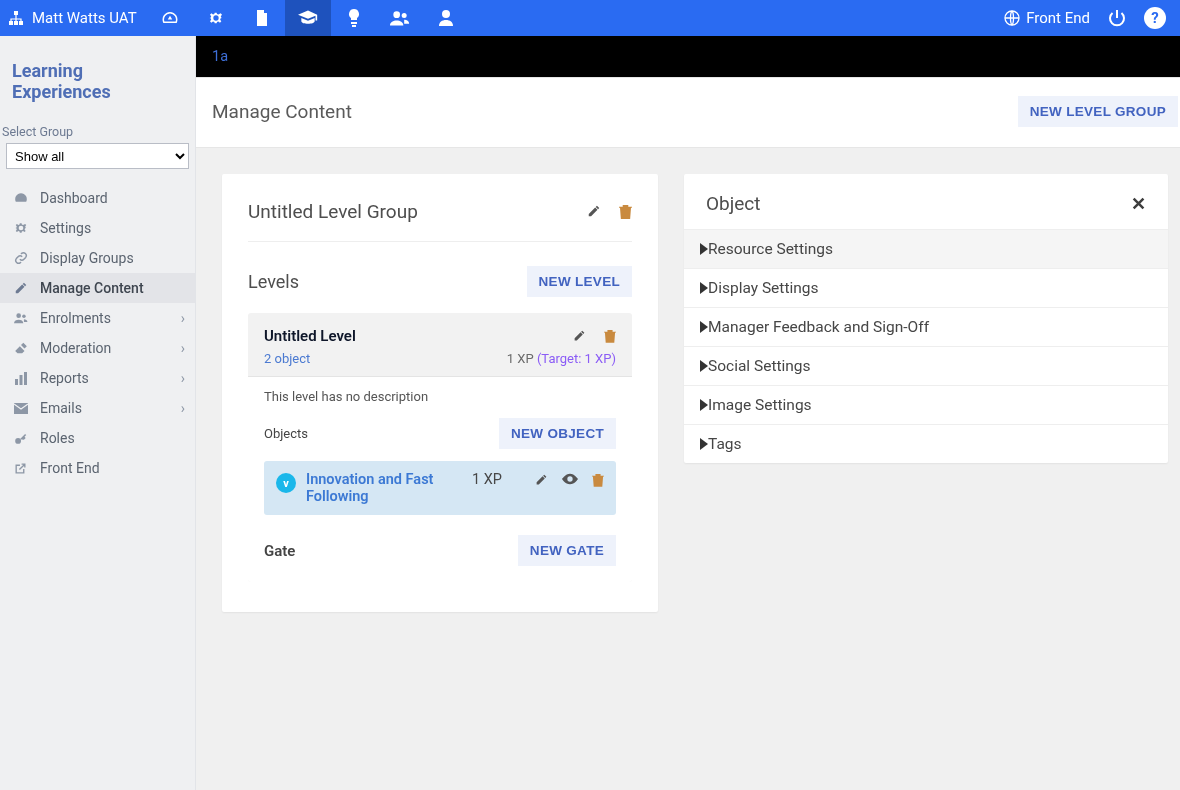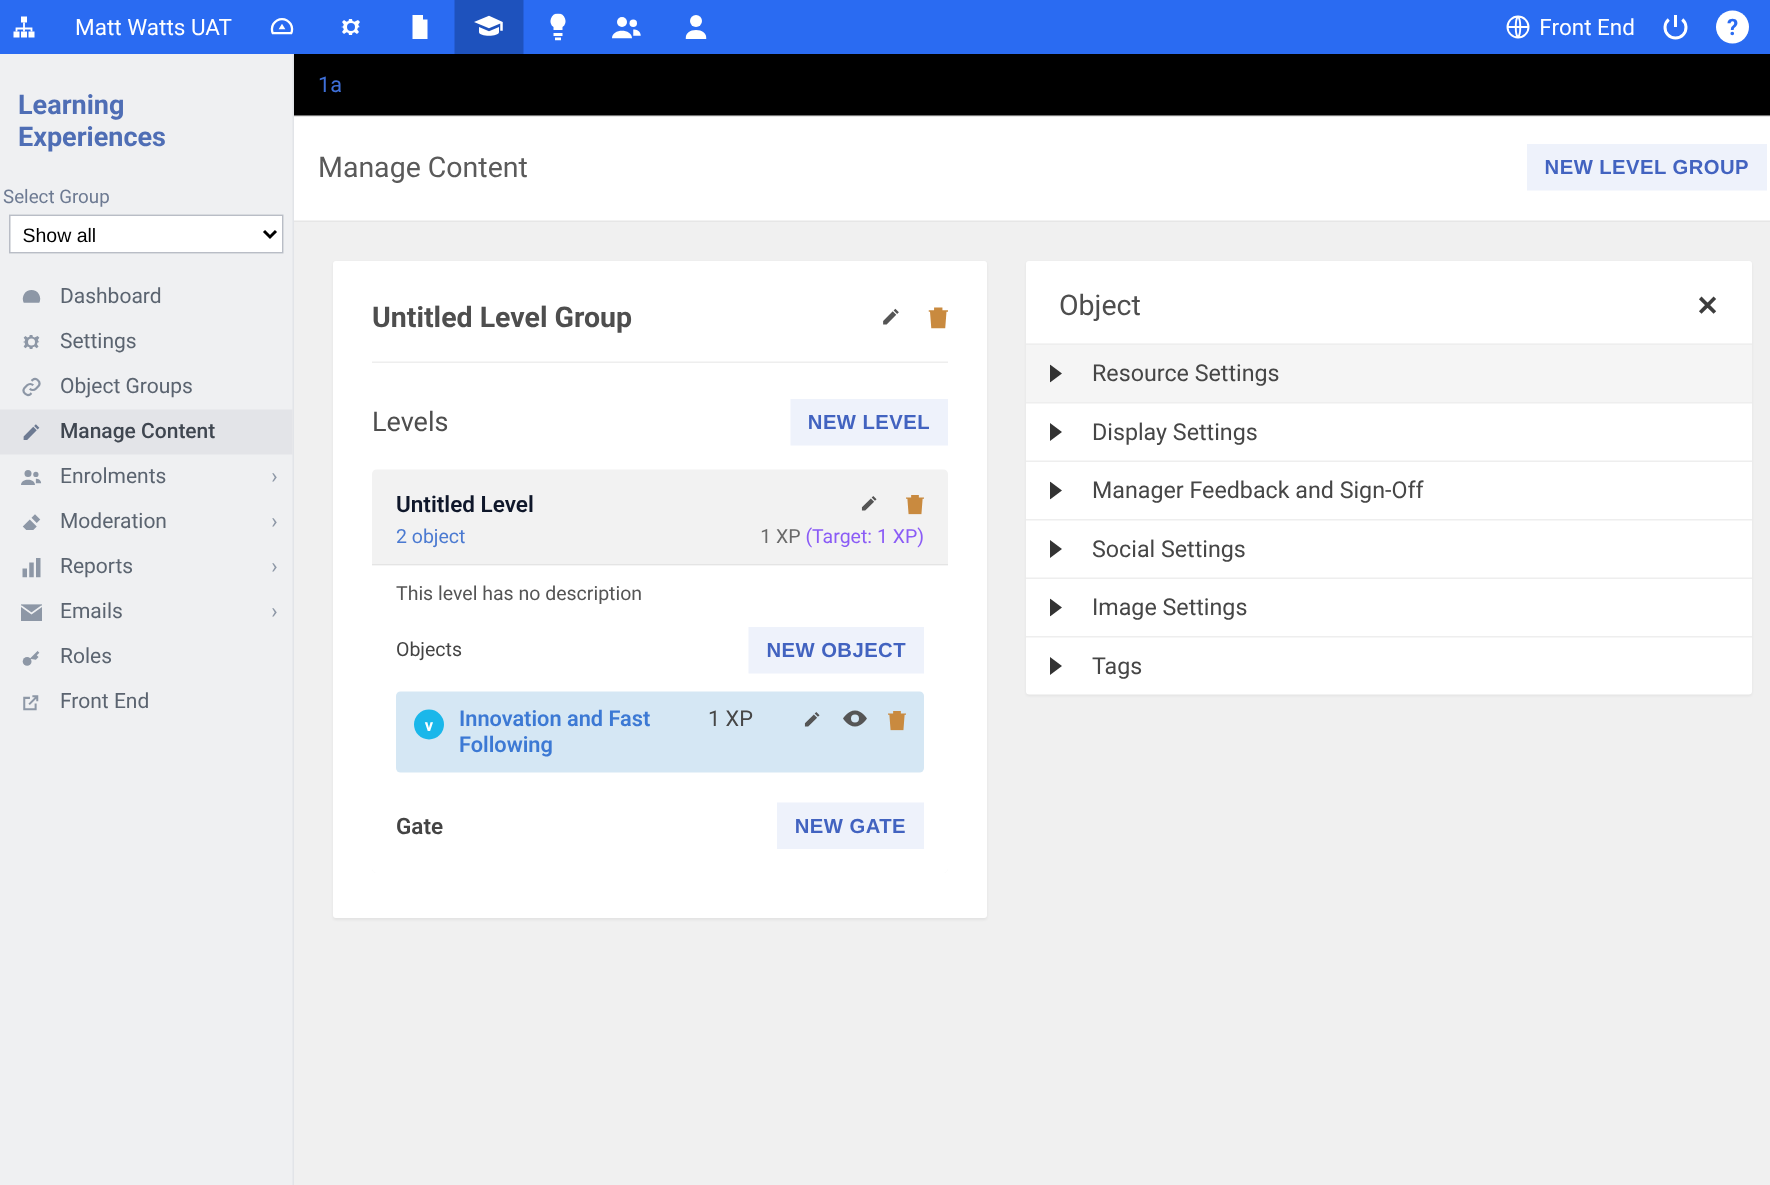--- a/index.html
+++ b/index.html
@@ -1,18 +1,18 @@
 <!DOCTYPE html>
 <html><head>
 <meta charset="utf-8">
 <style>
 *{box-sizing:border-box;margin:0;padding:0}
 body{font-family:"Segoe UI",-apple-system,BlinkMacSystemFont,Roboto,Helvetica,Arial,sans-serif;font-size:14px;color:#4a4a4a;background:#fff;overflow:hidden}
 .topbar{height:36px;background:#2a6bf2;color:#fff;display:flex;align-items:center;padding:0 14px 0 8px}
-.topbar .brand{display:flex;align-items:center;gap:26px;margin-right:10px}
+.topbar .brand{display:flex;align-items:center;gap:8px;margin-right:10px}
 .topbar .brand span{font-size:15px}
 .topbar .nav{display:flex;align-items:center;height:100%}
 .topbar .nav .item{width:46px;height:36px;display:flex;align-items:center;justify-content:center;cursor:pointer}
 .topbar .nav .item.active{background:#1e52bd}
 .topbar .right{margin-left:auto;display:flex;align-items:center;gap:18px}
 .topbar .fe{display:flex;align-items:center;gap:6px;font-size:15px}
 .help-circle{width:22px;height:22px;border-radius:50%;background:#fff;color:#2a6bf2;display:flex;align-items:center;justify-content:center;font-weight:700;font-size:15px}
 .layout{display:flex;height:754px}
 .sidebar{width:196px;background:#eff0f2;border-right:1px solid #e2e4e8;padding-top:24px;flex-shrink:0}
 .sidebar h2{color:#4f6eb5;font-weight:700;font-size:18px;padding:0 12px 22px}
@@ -28,21 +28,21 @@
 .crumbs{background:#000000;border-bottom:1px solid #e6e6e6;padding:12px 16px;color:#3e6fd8;font-size:14.5px}
 .page-head{background:#fff;border-bottom:1px solid #e6e6e6;padding:18px 16px 20px;display:flex;align-items:center}
 .page-head h1{font-size:19px;font-weight:400;color:#5a5a5a}
 .btn{background:#eef2fb;color:#4263c0;border:none;font-weight:700;font-size:13.5px;padding:8px 12px;cursor:pointer;letter-spacing:.3px}
 .page-head .btn{margin-left:auto}
 .body{display:flex;gap:26px;padding:26px 26px;align-items:flex-start;overflow:auto}
 .card{background:#fff;border-radius:2px;box-shadow:0 1px 2px rgba(0,0,0,.06)}
 .left-card{width:436px;padding:26px 26px 30px}
 .right-card{width:484px}
 .lg-head{display:flex;align-items:center;padding-bottom:18px;border-bottom:1px solid #eee}
-.lg-head h3{font-size:19px;font-weight:700;color:#4e4e4e}
+.lg-head h3{font-size:19px;font-weight:400;color:#4e4e4e}
 .icons{margin-left:auto;display:flex;gap:18px}
 .icon-btn{cursor:pointer;color:#6b6b6b}
 .trash{color:#c98a3f}
 .sec-head{display:flex;align-items:center;margin-top:24px}
 .sec-head h4{font-size:18px;font-weight:400;color:#4e4e4e}
 .level-box{background:#f2f2f2;border-radius:3px;margin-top:16px;overflow:hidden}
 .lvl-top{padding:14px 16px 10px;border-bottom:1px solid #e4e4e4}
 .lvl-title-row{display:flex;align-items:center}
 .lvl-title-row h5{font-size:15px;font-weight:600;color:#0f172a}
 .lvl-meta{display:flex;justify-content:space-between;margin-top:6px;font-size:13px}
@@ -57,21 +57,21 @@
 .vimeo{width:20px;height:20px;background:#1ab7ea;border-radius:50%;color:#fff;display:flex;align-items:center;justify-content:center;font-size:11px;font-weight:700;flex-shrink:0;margin-top:2px}
 .object-row .title{color:#3c79d4;font-weight:600;font-size:14.5px;max-width:150px}
 .object-row .xp{color:#474747;font-size:14.5px;margin-left:6px}
 .object-row .row-icons{margin-left:auto;display:flex;gap:14px;padding-top:2px}
 .gate-head{display:flex;align-items:center;margin-top:20px}
 .gate-head h6{font-size:15px;font-weight:600;color:#444}
 .right-card .r-head{display:flex;align-items:center;padding:18px 22px 14px}
 .right-card .r-head h3{font-size:19px;font-weight:400;color:#4e4e4e}
 .right-card .r-head .close{margin-left:auto;cursor:pointer;font-size:18px;color:#3d3d3d;font-weight:700}
 .acc{list-style:none}
-.acc li{border-top:1px solid #eee;padding:10px 16px;display:flex;align-items:center;gap:20px;font-size:15.5px;color:#464646;cursor:pointer}
+.acc li{border-top:1px solid #eee;padding:10px 16px;display:flex;align-items:center;gap:0;font-size:15.5px;color:#464646;cursor:pointer}
 .acc li:first-child{background:#f5f5f5}
 .right-scroll{position:absolute;right:0;top:0;width:10px;height:100%;background:#e8e8e8}
 .right-scroll .thumb{width:100%;height:86%;background:#bfbfbf}
 svg{display:block}
 </style>
 </head>
 <body>
 
 <div class="topbar">
   <div class="brand">
@@ -162,21 +162,21 @@
             </svg>
           </span>
           <span>Settings</span>
         </li>
       <li>
           <span class="ic">
             <svg width="14" height="14" viewBox="0 0 24 24" fill="none" stroke="currentColor" stroke-width="2.5">
               <path d="M10 14a5 5 0 007 0l3-3a5 5 0 00-7-7l-1 1M14 10a5 5 0 00-7 0l-3 3a5 5 0 007 7l1-1"></path>
             </svg>
           </span>
-          <span>Object Groups</span>
+          <span>Display Groups</span>
         </li>
       <li class="active">
           <span class="ic">
             <svg width="14" height="14" viewBox="0 0 24 24" fill="currentColor">
               <path d="M3 17l11-11 4 4-11 11H3zM15 5l2-2 4 4-2 2z"></path>
             </svg>
           </span>
           <span>Manage Content</span>
         </li>
       <li>

